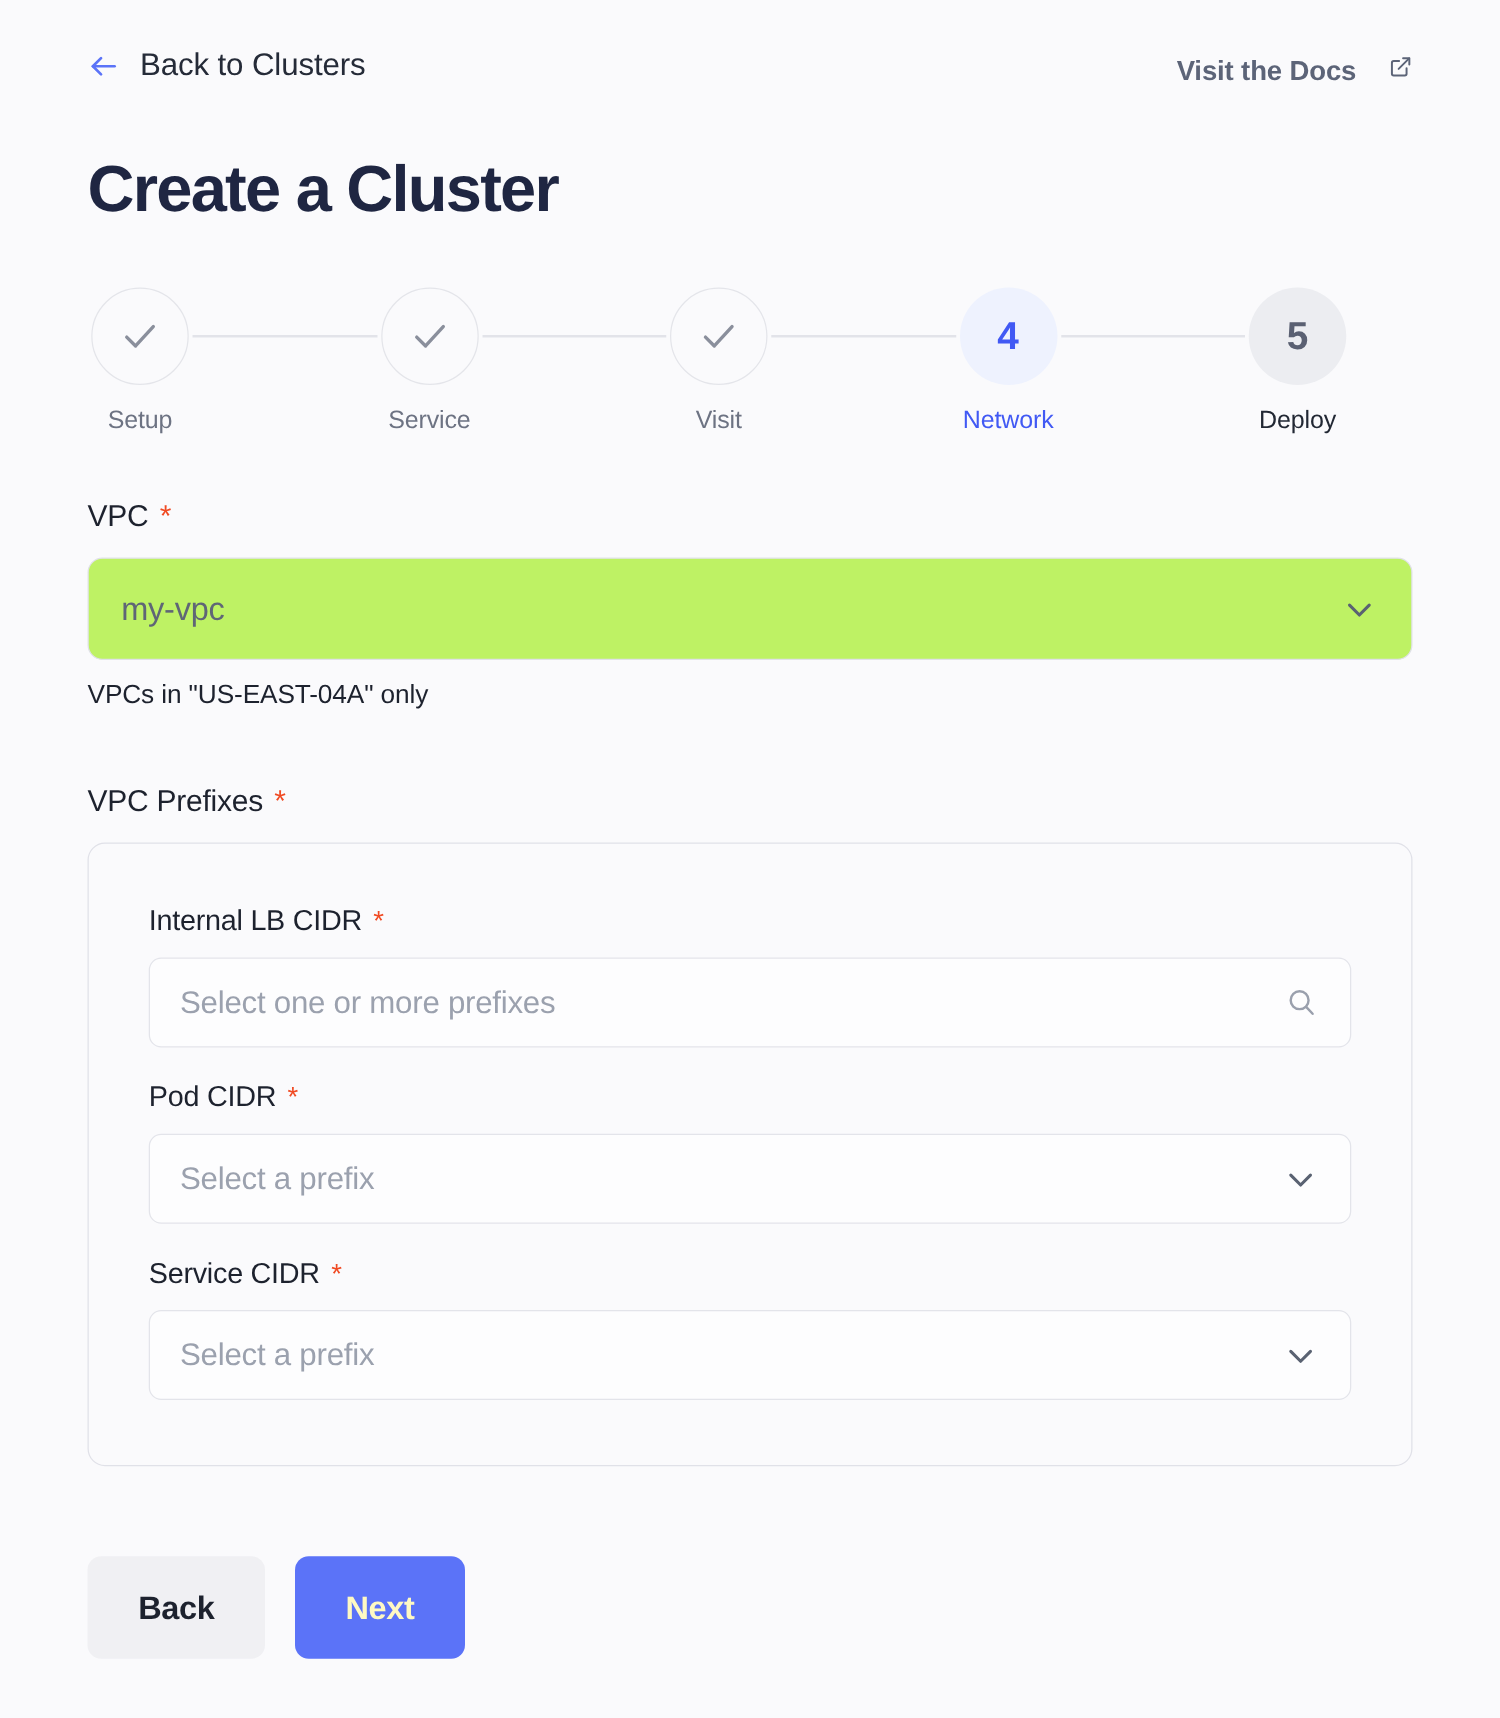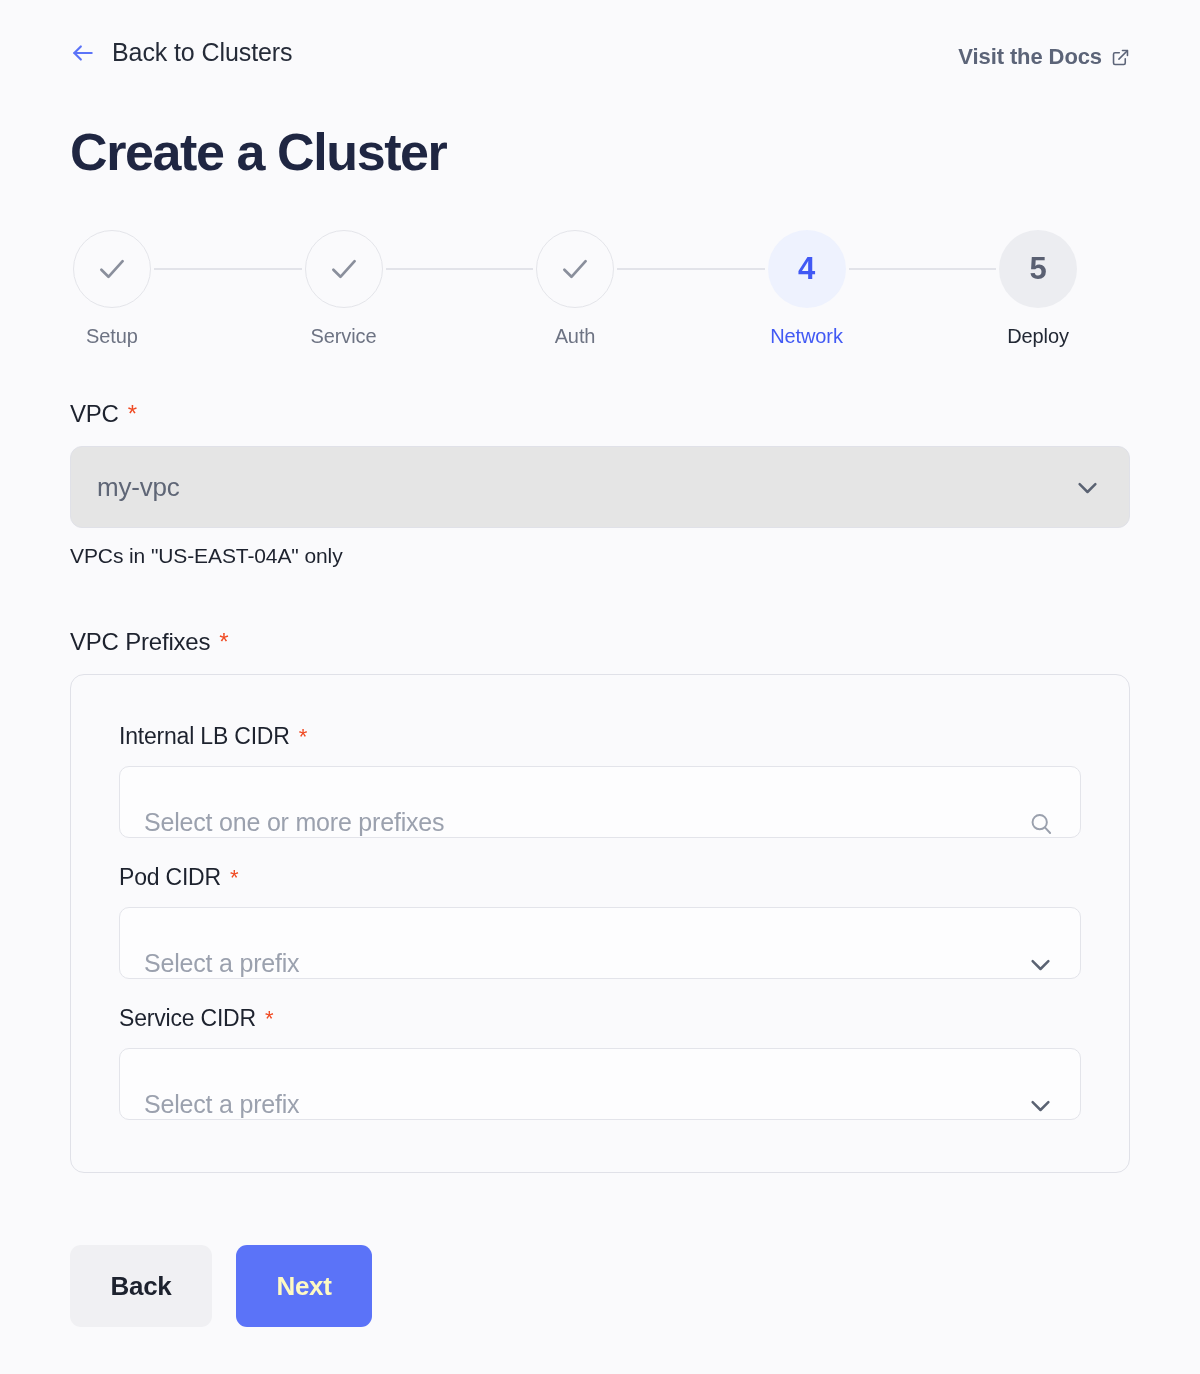--- a/index.html
+++ b/index.html
@@ -48,22 +48,22 @@
   }
   .back-label {
     font-size: 25px;
     font-weight: 500;
     color: #252b38;
     letter-spacing: -0.1px;
   }
 
   .docs-link {
     display: flex;
-    align-items: center;
-    gap: 9px;
+    align-items: flex-start;
+    gap: 26px;
     cursor: pointer;
     user-select: none;
     padding-top: 6px;
   }
   .docs-label {
     font-size: 22px;
     font-weight: 600;
     color: #5c6478;
     letter-spacing: -0.1px;
   }
@@ -161,21 +161,21 @@
     font-size: 24px;
     line-height: 1;
     font-weight: 500;
   }
 
   .select-box {
     margin-top: 18px;
     height: 82px;
     border: 1.6px solid #e0e1e8;
     border-radius: 12px;
-    background: #e5e5e5;
+    background: #bef264;
     display: flex;
     align-items: center;
     padding: 0 28px 0 26px;
     cursor: pointer;
     position: relative;
   }
   .select-box .value {
     font-size: 26px;
     color: #5f6676;
     letter-spacing: -0.2px;
@@ -226,21 +226,21 @@
   }
   .sub-label .req-star { font-size: 22px; }
 
   .sub-select {
     margin-top: 16px;
     height: 72px;
     border: 1.6px solid #e3e4ea;
     border-radius: 10px;
     background: #fdfdfe;
     display: flex;
-    align-items: flex-end;
+    align-items: center;
     padding: 0 26px 0 24px;
     cursor: pointer;
   }
   .sub-select .value {
     font-size: 25px;
     color: #696f7e;
     letter-spacing: -0.2px;
     flex: 1 1 auto;
   }
   .sub-select .value.placeholder { color: #9ba1ae; }
@@ -335,21 +335,21 @@
     <div class="step-connector"></div>
 
     <div class="step">
       <div class="step-circle done">
         <span>
           <svg class="check-icon" viewBox="0 0 24 24" fill="none" stroke="currentColor" stroke-width="1.9" stroke-linecap="round" stroke-linejoin="round">
             <polyline points="4.5,12.5 9.5,17.5 19.5,6.5"></polyline>
           </svg>
         </span>
       </div>
-      <div class="step-label">Auth</div>
+      <div class="step-label">Visit</div>
     </div>
 
     <div class="step-connector"></div>
 
     <div class="step">
       <div class="step-circle active">
         <span>4</span>
       </div>
       <div class="step-label active">Network</div>
     </div>

